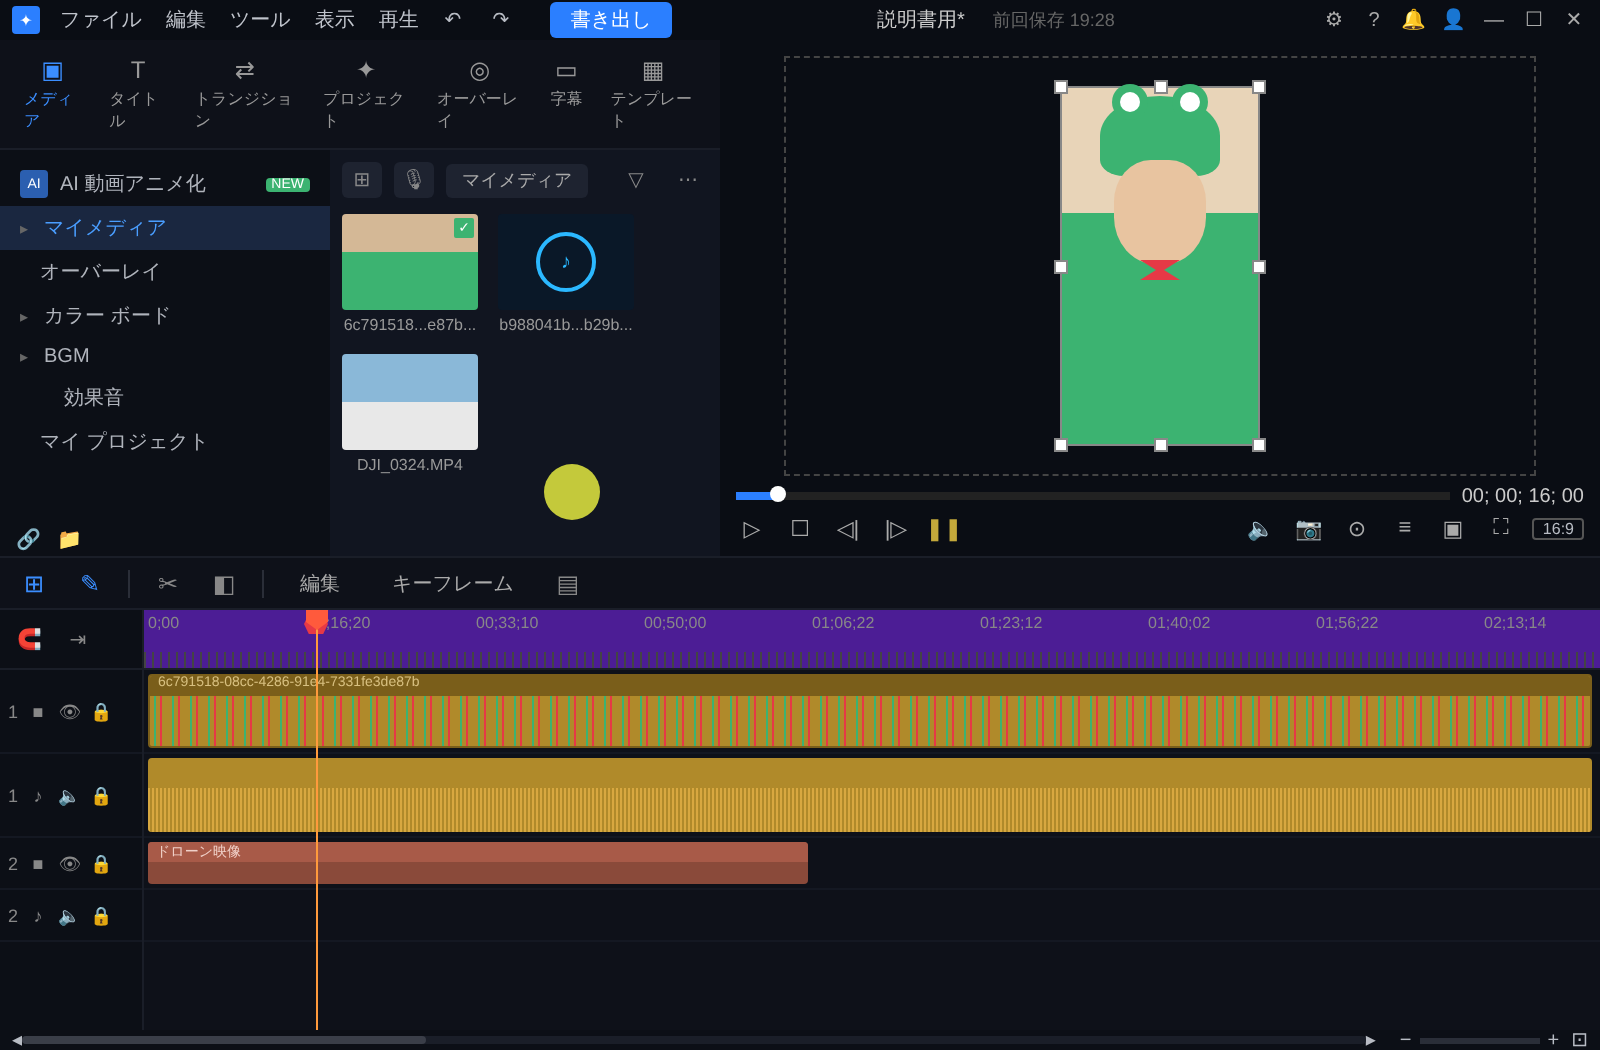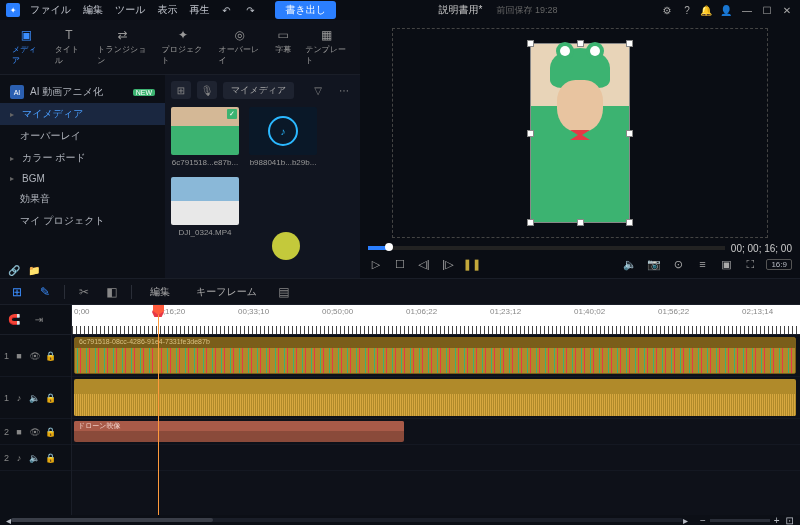--- a/index.html
+++ b/index.html
@@ -61,21 +61,21 @@
 .tl-tbtn.blue{color:#3b8eff}
 .tl-divider{width:1px;height:14px;background:#2a2e38}
 .tl-textbtn{font-size:10px;color:#aaa;padding:2px 8px;cursor:pointer}
 .tl-body{flex:1;display:flex;overflow:hidden;position:relative}
 .tl-left{width:72px;background:#0c0f16;border-right:1px solid #1a1e28}
 .tl-left-top{height:30px;display:flex;align-items:center;gap:6px;padding:0 6px;border-bottom:1px solid #1a1e28}
 .tl-track-hdr{height:42px;display:flex;align-items:center;gap:4px;padding:0 4px;border-bottom:1px solid #141822;font-size:9px;color:#888}
 .tl-track-hdr.sm{height:26px}
 .tl-icn{width:12px;text-align:center}
 .tl-right{flex:1;position:relative;overflow:hidden}
-.ruler{height:30px;position:relative;border-bottom:1px solid #1a1e28;background:#ffffff}
+.ruler{height:30px;position:relative;border-bottom:1px solid #1a1e28;background:#4c1d95}
 .ruler-label{position:absolute;top:2px;font-size:8px;color:#888}
 .ruler-ticks{position:absolute;bottom:0;left:0;right:0;height:8px;background:repeating-linear-gradient(90deg,#444 0,#444 1px,transparent 1px,transparent 4px)}
 .playhead{position:absolute;top:0;bottom:0;width:1px;background:#ff9a3c;left:86px;z-index:5}
 .playhead::before{content:"";position:absolute;top:0;left:-5px;width:11px;height:10px;background:#ff5a3c;clip-path:polygon(0 0,100% 0,100% 60%,50% 100%,0 60%)}
 .marker{position:absolute;top:2px;left:80px;width:12px;height:10px;background:#e63946;clip-path:polygon(20% 0,80% 0,100% 50%,80% 100%,20% 100%,0 50%)}
 .track{position:relative;border-bottom:1px solid #141822;background:#0e1119}
 .track.h42{height:42px}.track.h26{height:26px}
 .clip{position:absolute;top:2px;bottom:2px;border-radius:2px;overflow:hidden}
 .clip-vid{left:2px;right:4px;background:linear-gradient(#b08a2a,#9a7622);border:1px solid #7a5e1a}
 .clip-vid-hdr{height:10px;background:#7a5e1a;font-size:7px;color:#d8c080;padding:0 4px;white-space:nowrap;overflow:hidden}
@@ -176,21 +176,21 @@
             <span>オーバーレイ</span>
           </div>
         <div class="sb-item">
             <span class="sb-caret">▸</span>
             <span>カラー ボード</span>
           </div>
         <div class="sb-item">
             <span class="sb-caret">▸</span>
             <span>BGM</span>
           </div>
-        <div class="sb-item" style="padding-left:20px">
+        <div class="sb-item" style="padding-left:32px">
             <span>効果音</span>
           </div>
         <div class="sb-item" style="padding-left:20px">
             <span>マイ プロジェクト</span>
           </div>
       </div>
       <div class="sb-tools">
         <span>🔗</span>
         <span>📁</span>
       </div>

